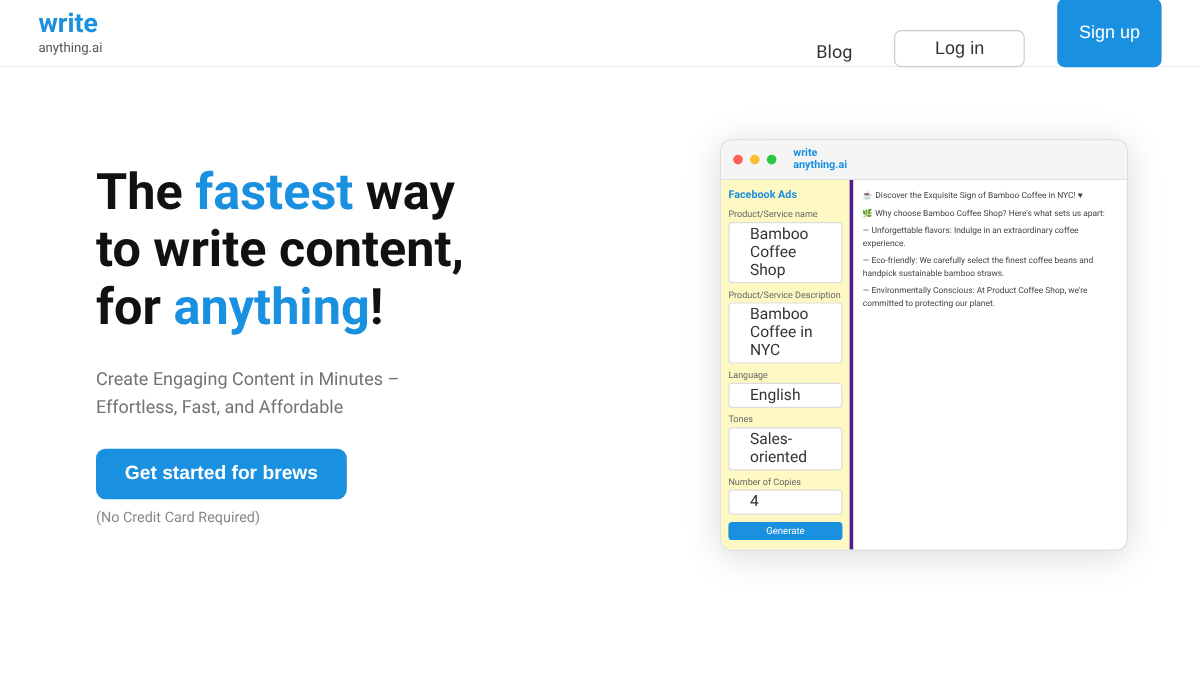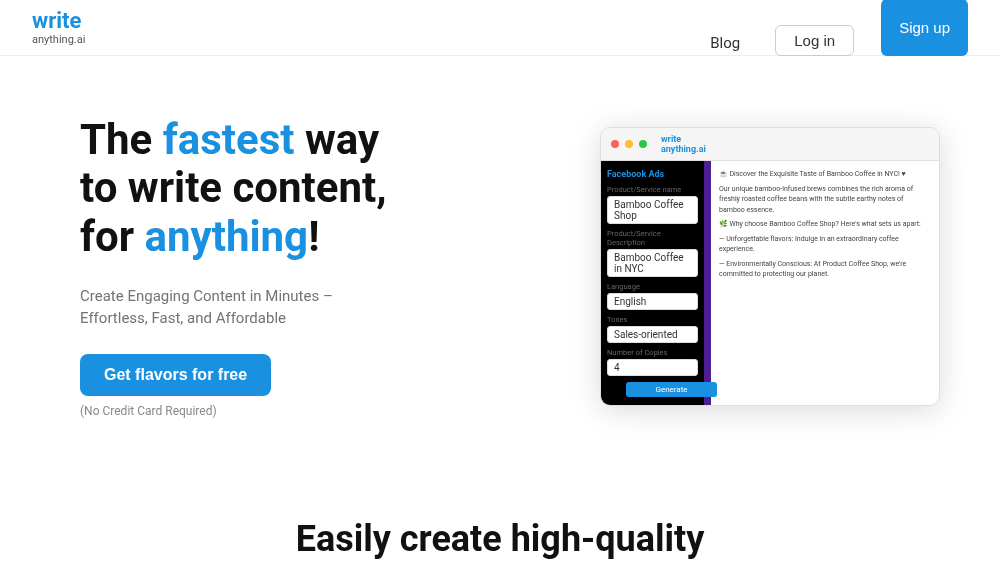--- a/index.html
+++ b/index.html
@@ -12,21 +12,21 @@
       position: sticky; top: 0; background: #fff; z-index: 100;
     }
     .logo { display: flex; align-items: center; }
     .logo-text { line-height: 1.1; }
     .logo-write { color: #1a90e0; font-size: 22px; font-weight: 700; }
     .logo-sub { font-size: 11px; color: #555; }
     .nav-right { display: flex; align-items: flex-end; gap: 27px; }
     .nav-blog { font-size: 15px; color: #333; text-decoration: none; padding: 4px 8px; }
     .btn-login {
       border: 1px solid #ccc; background: #fff; color: #333;
-      padding: 6px 18px; border-radius: 6px; font-size: 15px; cursor: pointer;
+      padding: 6px 33px; border-radius: 6px; font-size: 15px; cursor: pointer;
     }
     .btn-signup {
       background: #1a90e0; color: #fff;
       padding: 20px 18px; border-radius: 6px; font-size: 15px; cursor: pointer; border: none;
     }
 
     
     .hero {
       display: flex; align-items: center; justify-content: space-between;
       padding: 60px 60px 40px 80px; max-width: 1000px; margin: 0 auto;
@@ -57,33 +57,33 @@
       background: #f5f5f5; border-bottom: 1px solid #e0e0e0;
       padding: 6px 10px; display: flex; align-items: center; gap: 6px;
     }
     .mock-dot { width: 8px; height: 8px; border-radius: 50%; display: inline-block; }
     .mock-dot.r { background: #ff5f57; }
     .mock-dot.y { background: #febc2e; }
     .mock-dot.g { background: #28c840; }
     .mockup-logo { font-size: 9px; color: #1a90e0; font-weight: 700; margin-left: 8px; }
     .mockup-body { display: flex; }
     .mockup-sidebar {
-      width: 110px; background: #000000; border-right: 7px solid #4c1d95;
+      width: 110px; background: #fef9c3; border-right: 3px solid #4c1d95;
       padding: 8px 6px;
     }
     .mockup-sidebar-title { font-size: 9px; font-weight: 700; color: #1a90e0; margin-bottom: 6px; }
     .mockup-form-row { margin-bottom: 5px; }
     .mockup-label { font-size: 7.5px; color: #666; margin-bottom: 2px; }
     .mockup-input {
       background: #fff; border: 1px solid #ddd; border-radius: 3px;
-      padding: 2px 6px; font-size: 10px; width: 100%; color: #333;
+      padding: 2px 17px; font-size: 13px; width: 100%; color: #333;
     }
     .mockup-btn {
       background: #1a90e0; color: #fff; border: none; border-radius: 3px;
-      padding: 3px 0; width: 100%; font-size: 8px; margin-top: 6px; cursor: pointer; text-align: center; margin-left: 19px;
+      padding: 3px 0; width: 100%; font-size: 8px; margin-top: 6px; cursor: pointer; text-align: center;
     }
     .mockup-main { flex: 1; padding: 8px; overflow: hidden; }
     .mockup-main-text { font-size: 7px; color: #444; line-height: 1.5; }
     .mockup-main-text p { margin-bottom: 4px; }
 
     
     .section2 {
       background: #fff;
       text-align: center;
       padding: 60px 20px 30px;
@@ -107,21 +107,21 @@
     <button class="btn-signup">Sign up</button>
   </div>
 </nav>
 
 <div class="hero">
   <div class="hero-left">
     <h1 class="hero-title">
       <span>The </span><span class="fastest">fastest</span> way<br>to write content,<br>for <span class="anything">anything</span><span>!</span>
     </h1>
     <p class="hero-subtitle">Create Engaging Content in Minutes –<br>Effortless, Fast, and Affordable</p>
-    <button class="btn-cta">Get flavors for free</button>
+    <button class="btn-cta">Get started for brews</button>
     <p class="no-cc">(No Credit Card Required)</p>
   </div>
 
   <div class="hero-right">
     <div class="mockup">
       <div class="mockup-bar">
         <span class="mock-dot r"></span>
         <span class="mock-dot y"></span>
         <span class="mock-dot g"></span>
         <span class="mockup-logo">write<br>anything.ai</span>
@@ -146,24 +146,24 @@
             <div class="mockup-input">Sales-oriented</div>
           </div>
           <div class="mockup-form-row">
             <div class="mockup-label">Number of Copies</div>
             <div class="mockup-input">4</div>
           </div>
           <div class="mockup-btn">Generate</div>
         </div>
         <div class="mockup-main">
           <div class="mockup-main-text">
-            <p>☕ Discover the Exquisite Taste of Bamboo Coffee in NYC! ♥</p>
-            <p>Our unique bamboo-infused brews combines the rich aroma of freshly roasted coffee beans with the subtle earthy notes of bamboo essence.</p>
+            <p>☕ Discover the Exquisite Sign of Bamboo Coffee in NYC! ♥</p>
             <p>🌿 Why choose Bamboo Coffee Shop? Here's what sets us apart:</p>
             <p>— Unforgettable flavors: Indulge in an extraordinary coffee experience.</p>
+            <p>— Eco-friendly: We carefully select the finest coffee beans and handpick sustainable bamboo straws.</p>
             <p>— Environmentally Conscious: At Product Coffee Shop, we're committed to protecting our planet.</p>
           </div>
         </div>
       </div>
     </div>
   </div>
 </div>
 
 <div class="section2">
   <h2 class="section2-title">

